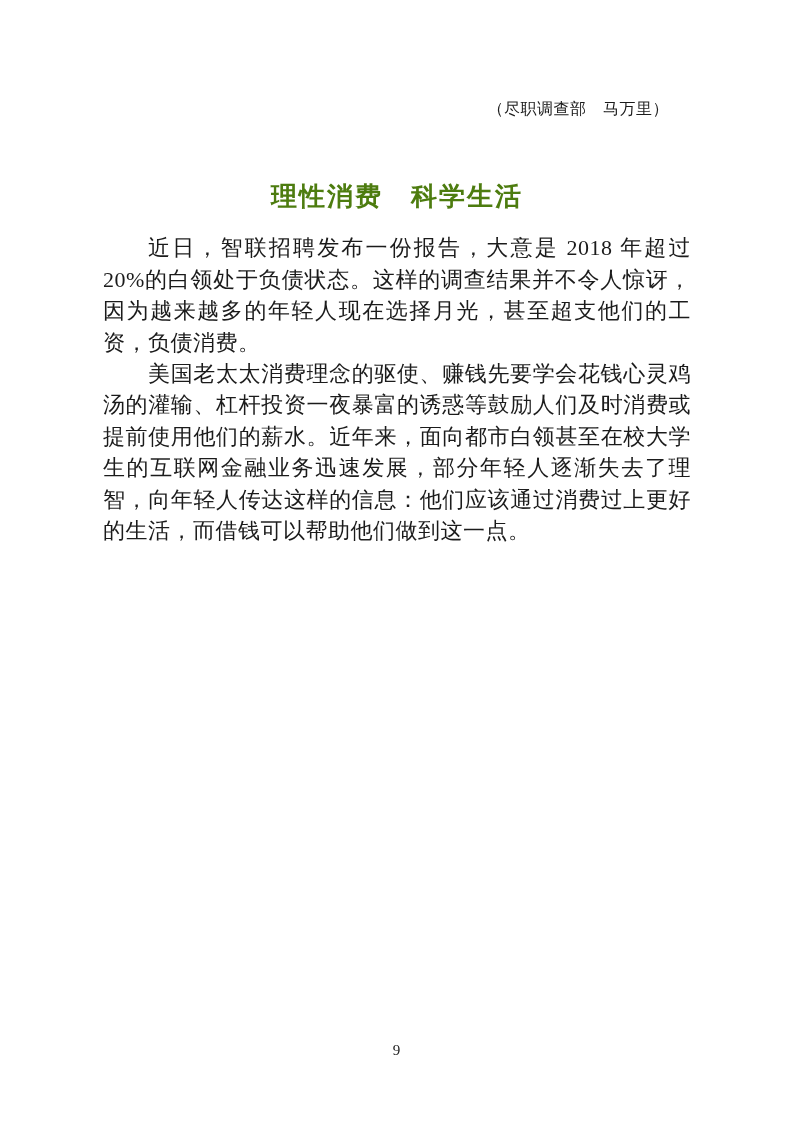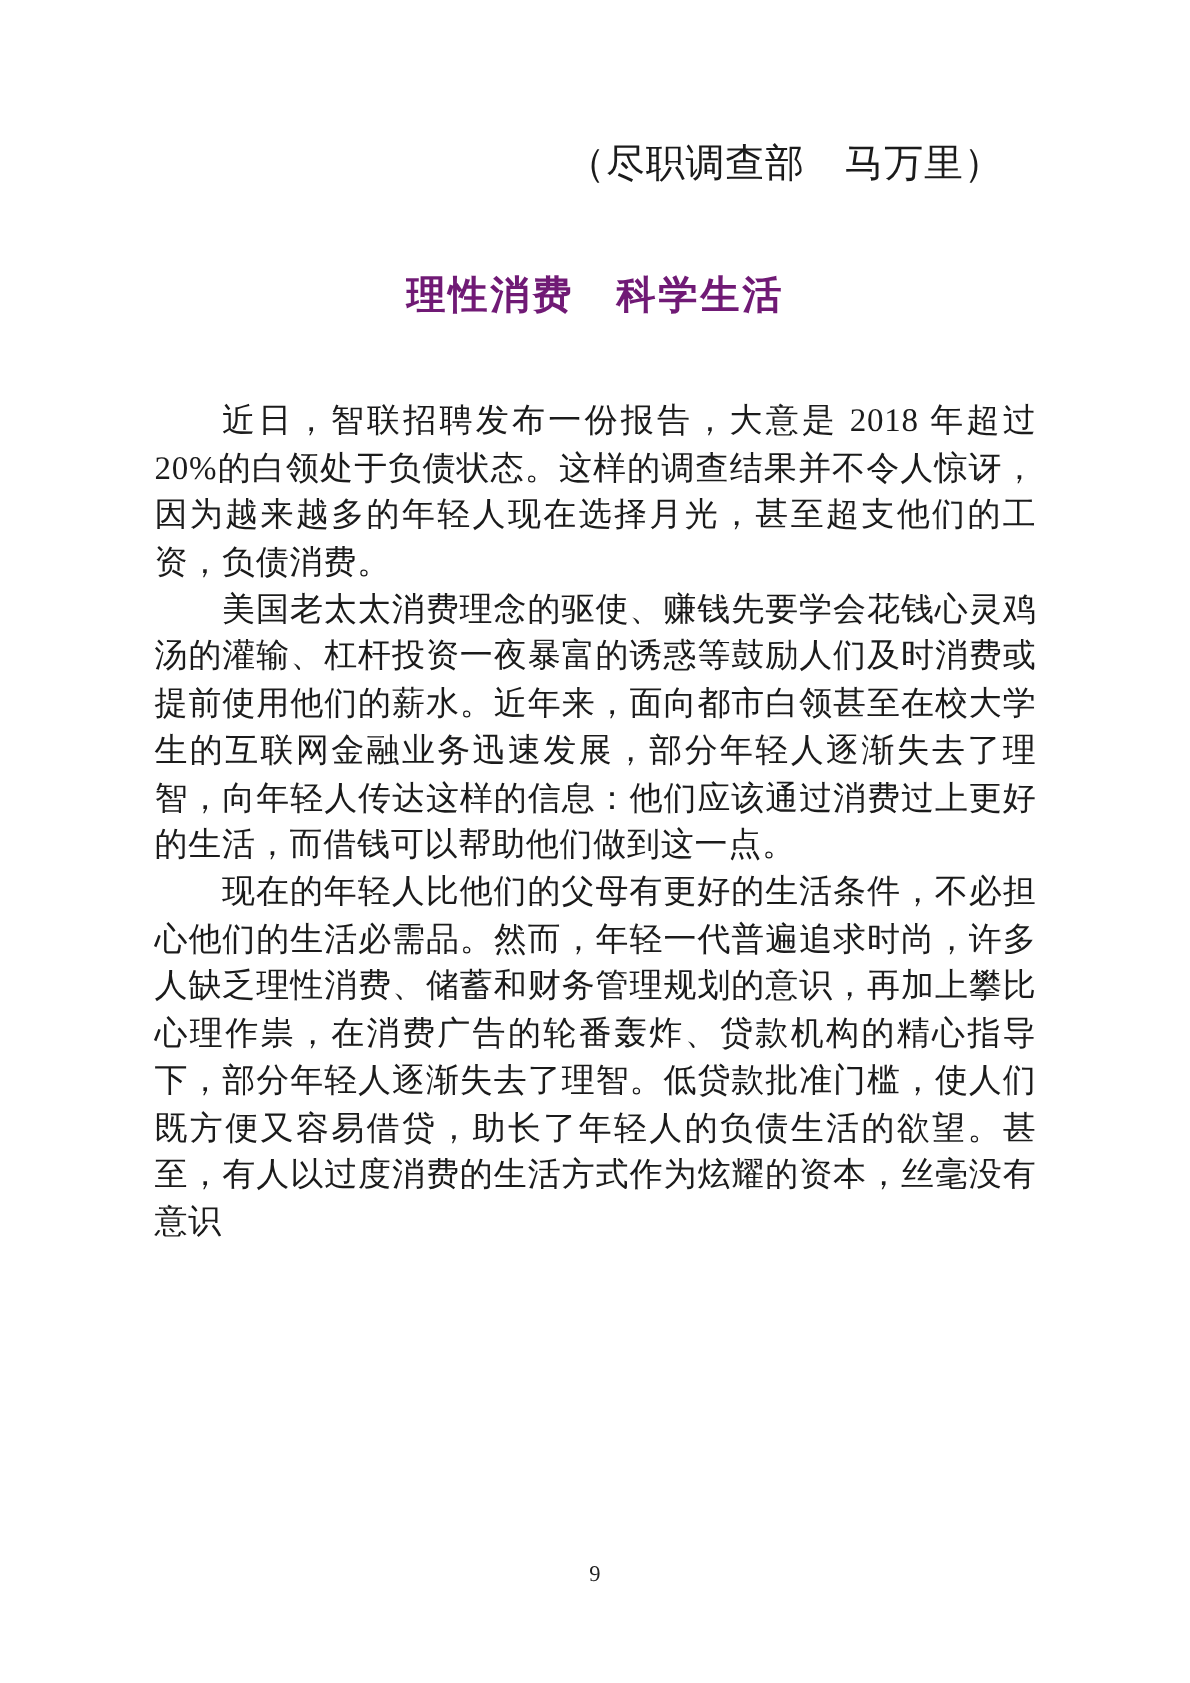--- a/index.html
+++ b/index.html
@@ -28,39 +28,39 @@
     line-height: 31.4px;
     text-align: justify;
     text-justify: inter-ideograph;
     letter-spacing: 0.5px;
   }
   .body-text.indent {
     text-indent: 45px;
   }
   .attribution {
     margin: 0;
-    font-size: 26px;
+    font-size: 16px;
     line-height: 31.4px;
     text-align: right;
     padding-right: 22px;
     letter-spacing: 0.5px;
   }
   .article-title {
     margin: 52px 0 0 0;
     height: 40px;
     line-height: 40px;
     font-size: 26px;
     font-weight: 700;
     text-align: center;
     letter-spacing: 2px;
-    color: #701a75;
+    color: #4d7c0f;
     font-family: "Liberation Sans", "DejaVu Sans", sans-serif;
   }
   .first-article-para {
-    margin-top: 48px;
+    margin-top: 16px;
   }
   .page-number {
     position: absolute;
     top: 1040px;
     left: 0;
     width: 100%;
     text-align: center;
     font-size: 15px;
     line-height: 20px;
     color: #222222;
@@ -69,16 +69,15 @@
 </style>
 </head>
 <body>
 
 <div class="page">
   <div class="content">
     <p class="attribution">（尽职调查部　马万里）</p>
     <h1 class="article-title">理性消费　科学生活</h1>
     <p class="body-text indent first-article-para">近日，智联招聘发布一份报告，大意是 2018 年超过 20%的白领处于负债状态。这样的调查结果并不令人惊讶，因为越来越多的年轻人现在选择月光，甚至超支他们的工资，负债消费。</p>
     <p class="body-text indent">美国老太太消费理念的驱使、赚钱先要学会花钱心灵鸡汤的灌输、杠杆投资一夜暴富的诱惑等鼓励人们及时消费或提前使用他们的薪水。近年来，面向都市白领甚至在校大学生的互联网金融业务迅速发展，部分年轻人逐渐失去了理智，向年轻人传达这样的信息：他们应该通过消费过上更好的生活，而借钱可以帮助他们做到这一点。</p>
-    <p class="body-text indent">现在的年轻人比他们的父母有更好的生活条件，不必担心他们的生活必需品。然而，年轻一代普遍追求时尚，许多人缺乏理性消费、储蓄和财务管理规划的意识，再加上攀比心理作祟，在消费广告的轮番轰炸、贷款机构的精心指导下，部分年轻人逐渐失去了理智。低贷款批准门槛，使人们既方便又容易借贷，助长了年轻人的负债生活的欲望。甚至，有人以过度消费的生活方式作为炫耀的资本，丝毫没有意识</p>
   </div>
   <div class="page-number">9</div>
 </div>
 
 </body></html>

